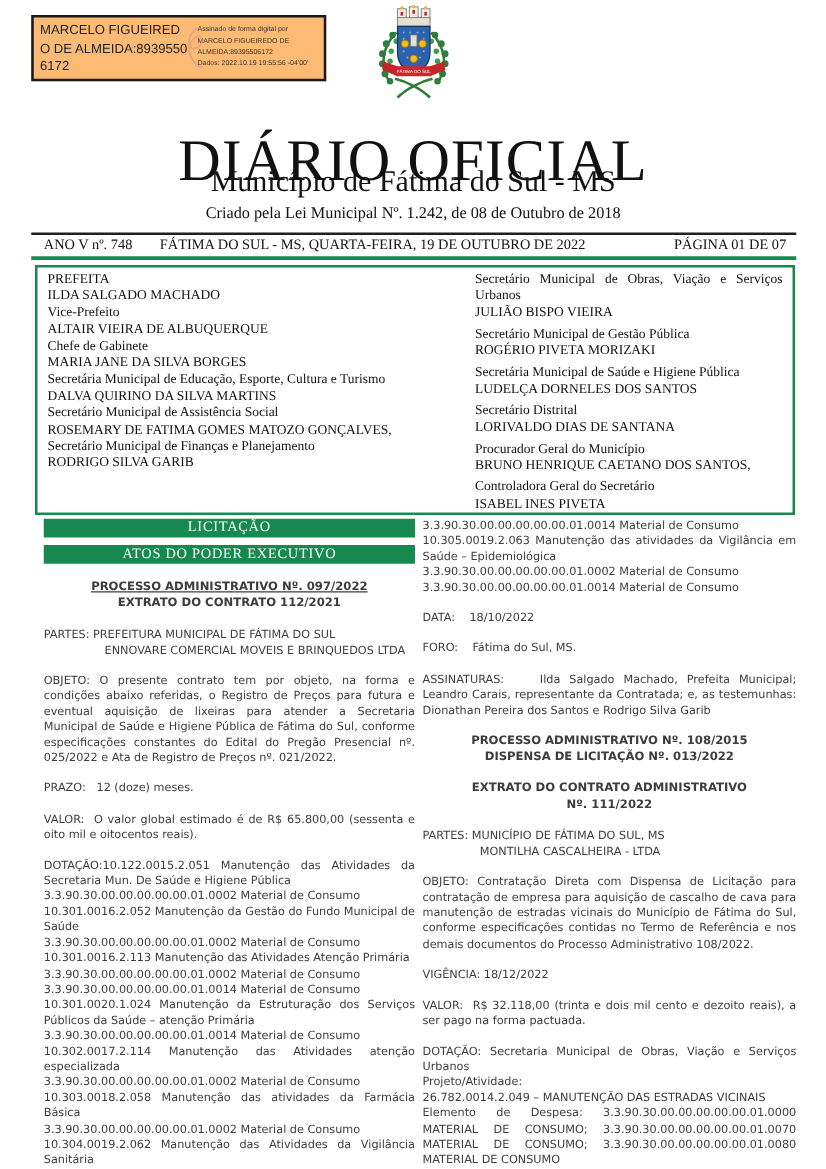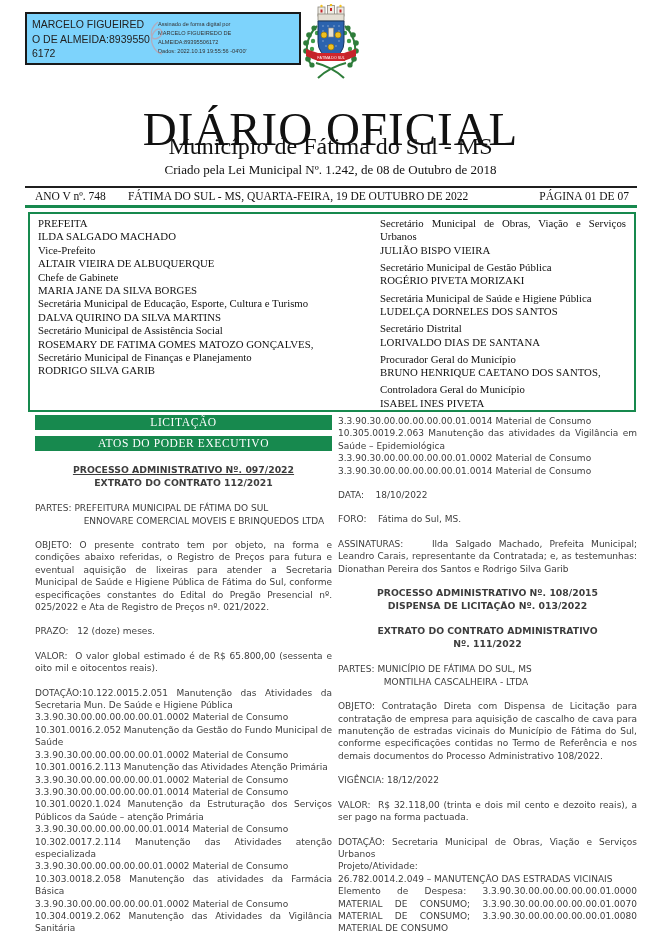--- a/index.html
+++ b/index.html
@@ -1,21 +1,21 @@
 <!DOCTYPE html>
 <html lang="pt-BR"><head>
 <meta charset="utf-8">
 <style>
   html,body{margin:0;padding:0;background:#ffffff;}
   .page{position:relative;width:661px;height:935px;background:#ffffff;overflow:hidden;
         color:#1a1a1a;font-family:"DejaVu Sans",sans-serif;}
 
   
-  .sigbox{position:absolute;left:25px;top:12px;width:276px;height:53px;border:2px solid #1a1a1a;
-          box-sizing:border-box;display:flex;background:#7dd3fc;}
+  .sigbox{position:absolute;left:25px;top:12px;width:236px;height:53px;border:2px solid #1a1a1a;
+          box-sizing:border-box;display:flex;background:#fdba74;}
   .sig-main{width:118px;padding:3px 0 0 5px;font-family:"Liberation Sans",sans-serif;
             font-size:10.5px;line-height:1.4;color:#222;word-break:break-all;}
   .sig-details{position:relative;flex:1;padding:6px 2px 0 8px;font-family:"Liberation Sans",sans-serif;
                font-size:5.6px;line-height:1.62;color:#333;}
   .sig-flourish{position:absolute;left:-6px;top:4px;opacity:.55;}
 
   
   .crest{position:absolute;left:293px;top:4px;width:76px;height:78px;}
 
   
@@ -195,21 +195,21 @@
       </div>
       <div class="off-entry">
         <div class="off-role">Secretário Distrital</div>
         <div class="off-name">LORIVALDO DIAS DE SANTANA</div>
       </div>
       <div class="off-entry">
         <div class="off-role">Procurador Geral do Município</div>
         <div class="off-name">BRUNO HENRIQUE CAETANO DOS SANTOS,</div>
       </div>
       <div class="off-entry">
-        <div class="off-role">Controladora Geral do Município</div>
+        <div class="off-role">Controladora Geral do Secretário</div>
         <div class="off-name">ISABEL INES PIVETA</div>
       </div>
     </div>
   </div>
 
   <div class="col left-col">
     <div class="banner">LICITAÇÃO</div>
     <div class="banner">ATOS DO PODER EXECUTIVO</div>
     <div class="doc-heading first-heading">
       <div class="u">PROCESSO ADMINISTRATIVO Nº. 097/2022</div>

